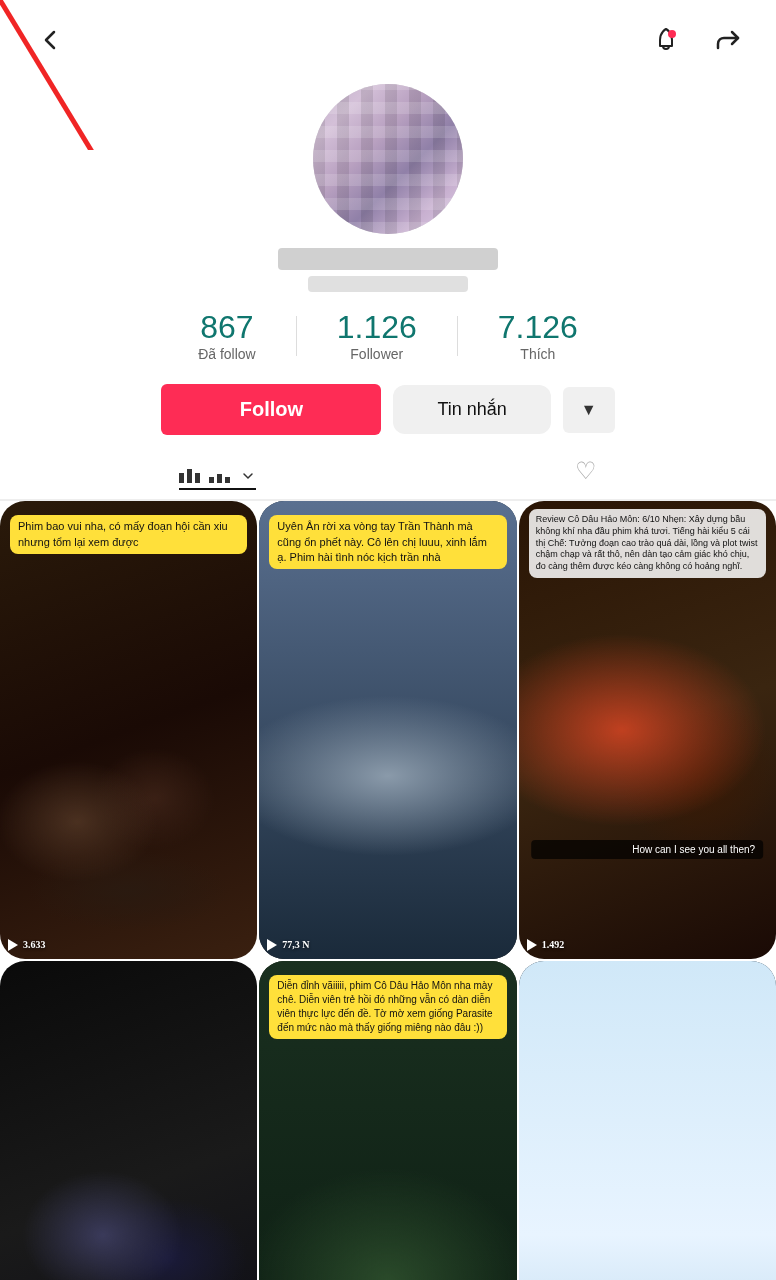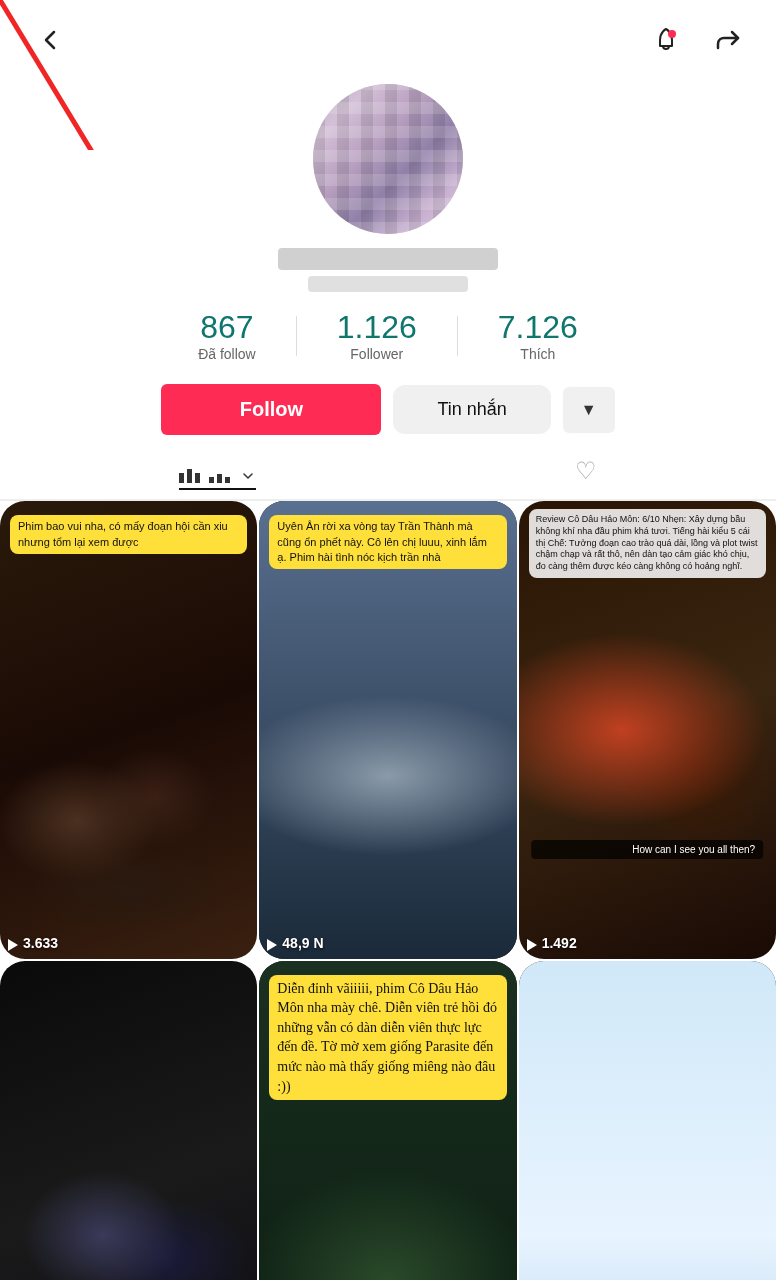--- a/index.html
+++ b/index.html
@@ -223,26 +223,27 @@
     .video-caption.white-bg {
       background: rgba(255,255,255,0.85);
       font-size: 10px;
     }
 
     .play-count {
       position: absolute;
       bottom: 8px;
       left: 8px;
       color: #fff;
-      font-size: 14px;
+      font-size: 10px;
       font-weight: 600;
       display: flex;
-      align-items: flex-end;
+      align-items: flex-start;
       gap: 5px;
       text-shadow: 0 1px 3px rgba(0,0,0,0.8);
+      font-family: Liberation Serif, serif;
     }
     .play-triangle {
       width: 0; height: 0;
       border-top: 6px solid transparent;
       border-bottom: 6px solid transparent;
       border-left: 10px solid #fff;
       display: inline-block;
     }
 
     
@@ -398,21 +399,21 @@
       <span class="play-triangle"></span>
       <span>3.633</span>
     </div>
   </div>
 
   <div class="video-thumb video-bg-2">
     <div class="scene-2"></div>
     <div class="video-caption">Uyên Ân rời xa vòng tay Trần Thành mà cũng ổn phết này. Cô lên chị luuu, xinh lắm ạ. Phim hài tình nóc kịch trần nhà</div>
     <div class="play-count">
       <span class="play-triangle"></span>
-      <span>48,9 N</span>
+      <span>77,3 N</span>
     </div>
   </div>
 
   <div class="video-thumb video-bg-3">
     <div class="scene-3"></div>
     <div class="video-caption white-bg" style="font-size:9px; line-height:1.3; top:8px; padding:5px 7px; max-height: 160px; overflow:hidden;">
       <span>Review Cô Dâu Hảo Môn: 6/10
 Nhẹn: Xây dựng bầu không khí nha đầu phim khá tươi. Tiếng hài kiểu 5 cái thị Chế: Tưởng đoạn cao trào quá dài, lồng và plot twist chậm chạp và rất thô, nên dàn tạo cảm giác khó chịu, đo càng thêm được kéo càng không có hoảng nghĩ.</span>
     </div>
     <div class="subtitle-text">How can I see you all then?</div>
@@ -422,21 +423,21 @@
     </div>
   </div>
 
   <div class="video-thumb video-bg-4">
     <div class="scene-4"></div>
 
   </div>
 
   <div class="video-thumb video-bg-5">
     <div class="scene-5"></div>
-    <div class="video-caption" style="font-size:14px;font-family:Liberation Serif, serif;">Diễn đỉnh vãiiiii, phim Cô Dâu Hảo Môn nha mày chê. Diễn viên trẻ hồi đó những vẫn có dàn diễn viên thực lực đến đề. Tờ mờ xem giống Parasite đến mức nào mà thấy giống miêng nào đâu :))</div>
+    <div class="video-caption" style="font-size:10px;">Diễn đỉnh vãiiiii, phim Cô Dâu Hảo Môn nha mày chê. Diễn viên trẻ hồi đó những vẫn có dàn diễn viên thực lực đến đề. Tờ mờ xem giống Parasite đến mức nào mà thấy giống miêng nào đâu :))</div>
 
   </div>
 
   <div class="video-thumb video-bg-6">
     <div class="scene-6"></div>
 
   </div>
 
 </div>
 

